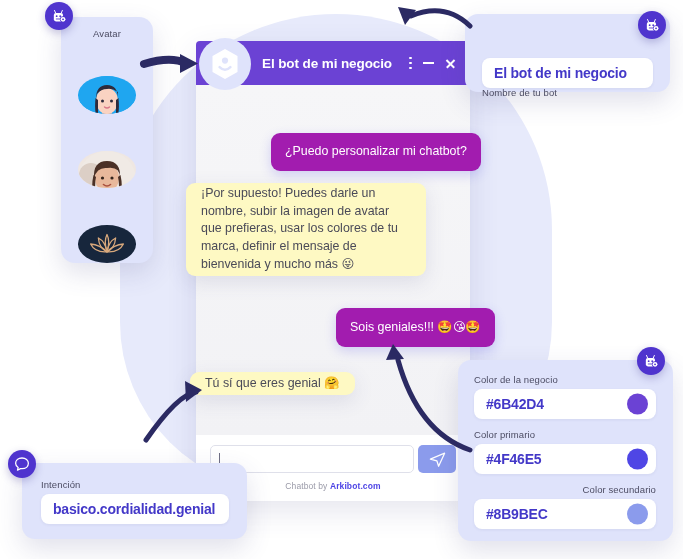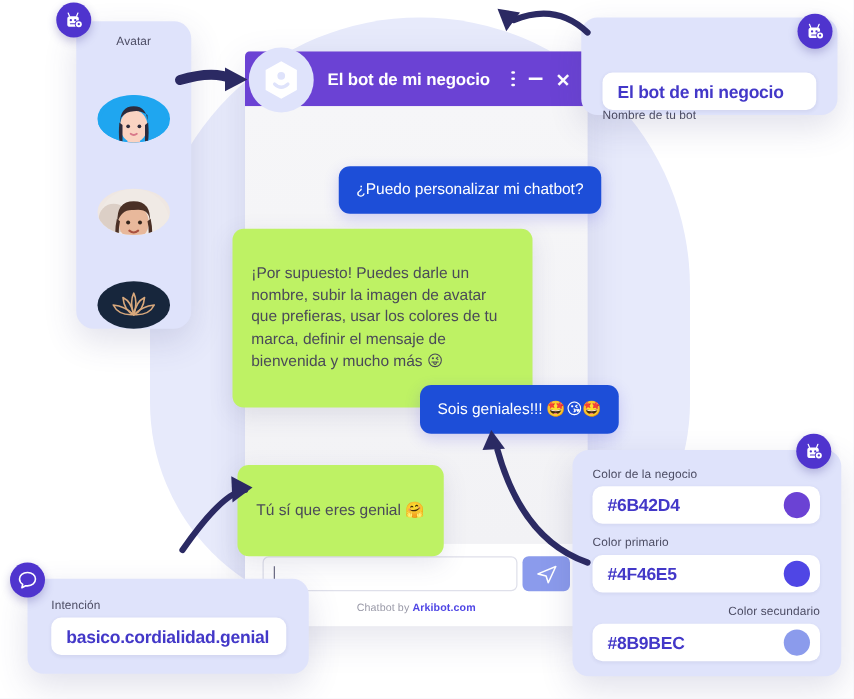--- a/index.html
+++ b/index.html
@@ -91,27 +91,27 @@
     margin-top:8px;font-size:8.5px;color:#9a9aa8;letter-spacing:.1px;
   }
   .credit b{color:#4F46E5;font-weight:700;}
 
   
   .bubble{
     position:absolute;font-size:12.4px;line-height:1.42;
     border-radius:9px;box-sizing:border-box;
   }
   .bubble-user{
-    background:#1d4ed8;color:#fff;font-weight:400;
+    background:#a21caf;color:#fff;font-weight:400;
     padding:10px 14px;white-space:nowrap;
     box-shadow:0 4px 12px rgba(79,70,229,.22);
   }
   .bubble-bot{
-    background:#bef264;color:#4a4a58;
-    padding:27px 15px;
+    background:#fef9c3;color:#4a4a58;
+    padding:2px 15px;
     box-shadow:0 6px 20px rgba(70,70,120,.13);
   }
   .b1{left:271px;top:133px;z-index:20;}
   .b2{left:186px;top:183px;width:240px;z-index:20;}
   .b3{left:336px;top:308px;z-index:20;}
   .b4{left:190px;top:372px;z-index:20;}
   .emoji{font-family:"DejaVu Sans",sans-serif;}
 
   
   .hdr-avatar{

